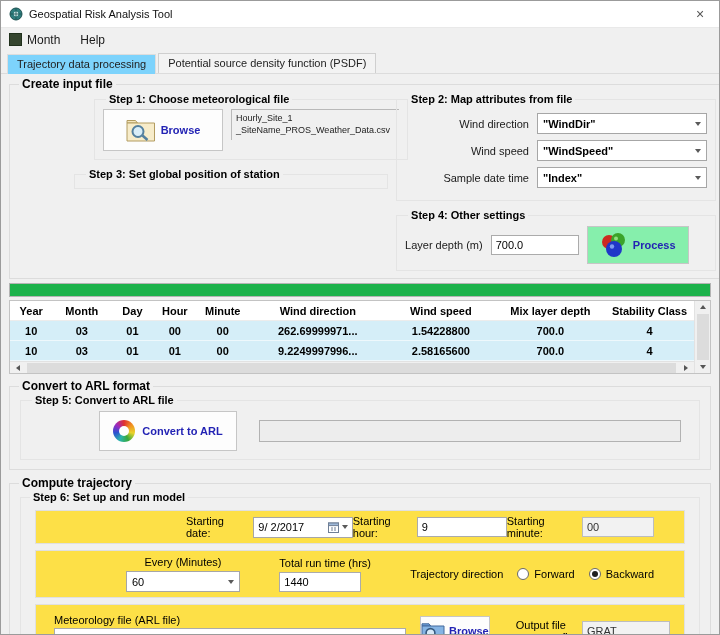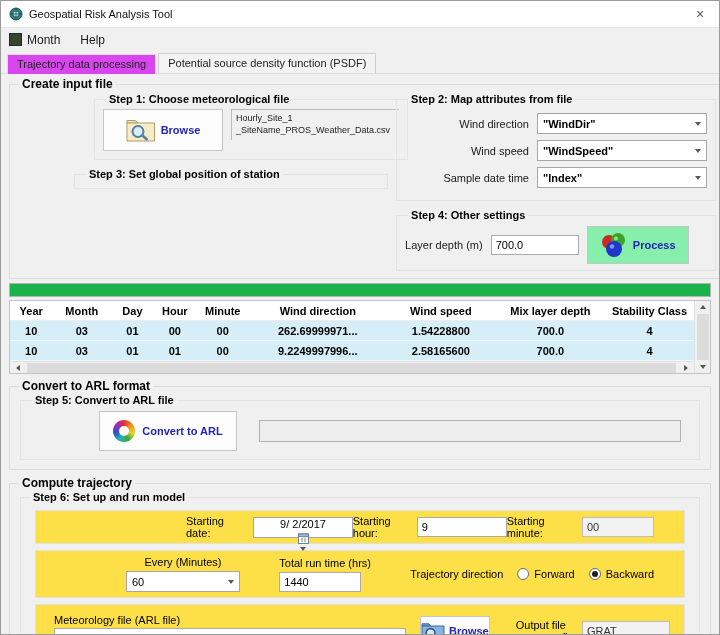--- a/index.html
+++ b/index.html
@@ -18,21 +18,21 @@
 
   
   .menubar { height:24px; background:#f0f0f0; display:flex; align-items:center; padding-left:8px; gap:20px;
              border-top:1px solid #e9e9e9; }
   .menu-item { display:flex; align-items:center; gap:5px; font-size:12px; color:#1a1a1a; }
   .about-icon { width:13px; height:13px; background:#35452f; border:1px solid #20301c; }
 
   
   .tabstrip { display:flex; align-items:flex-end; padding:2px 6px 0; gap:2px; background:#f0f0f0; height:22px; }
   .tab { font-size:11px; padding:3px 9px 4px; border:1px solid #cfcfcf; border-bottom:none; background:#f3f3f3; color:#222; }
-  .tab.active { background:#d946ef; border-color:#dddddd; position:relative; top:1px; }
+  .tab.active { background:#7dd3fc; border-color:#dddddd; position:relative; top:1px; }
   .content { border-top:1px solid #dcdcdc; padding:3px 8px 0; height:563px; }
 
   
   fieldset { border:1px solid #dcdcdc; padding:0 6px 5px; margin:0; background:transparent; }
   legend { font-weight:bold; padding:0 3px; margin-left:3px; font-size:12px; }
   fieldset.step { border:1px solid #e4e4e4; }
   fieldset.step > legend { font-size:11px; }
 
   
   .ci-grid { display:grid; grid-template-columns:53% 47%; column-gap:4px; }
@@ -111,21 +111,21 @@
   .group-traj { margin-top:6px; }
   .step6 { margin:1px 4px 2px; padding:1px 6px 6px; }
   .rowbox { border:1px solid #e0e0e0; background:#fde047; margin:6px 8px; display:flex; align-items:center; }
   .rowbox1 { height:34px; padding:0 30px 0 150px; justify-content:space-between; }
   .rowbox2 { height:48px; padding:0 30px 0 90px; justify-content:space-between; }
   .rowbox3 { height:54px; padding:0 14px 0 18px; gap:14px; }
   .inline { display:flex; align-items:center; gap:5px; }
   .stackcol { display:flex; flex-direction:column; gap:3px; }
   .stackcol .toplbl { text-align:center; }
   .datepicker { width:104px; height:21px; border:1px solid #a6a6a6; background:#fff; display:flex;
-                align-items:center; padding:0 4px; gap:3px;flex-direction:column; }
+                align-items:center; padding:0 4px; gap:3px; }
   .datepicker .val { flex:1; }
   .radio { width:12px; height:12px; border:1px solid #6a6a6a; border-radius:50%; background:#fff; flex:none; }
   .radio.checked { position:relative; }
   .radio.checked::after { content:""; position:absolute; left:2px; top:2px; width:6px; height:6px;
                           border-radius:50%; background:#1f1f1f; }
   .metfile-input { width:352px; font-size:9.5px; }
   .browse-btn-sm { width:80px; height:30px; background:#fdfdfd; border:1px solid #c6c6c6;
                    display:flex; align-items:center; justify-content:center; gap:4px; }
   svg { display:block; }
 </style>

